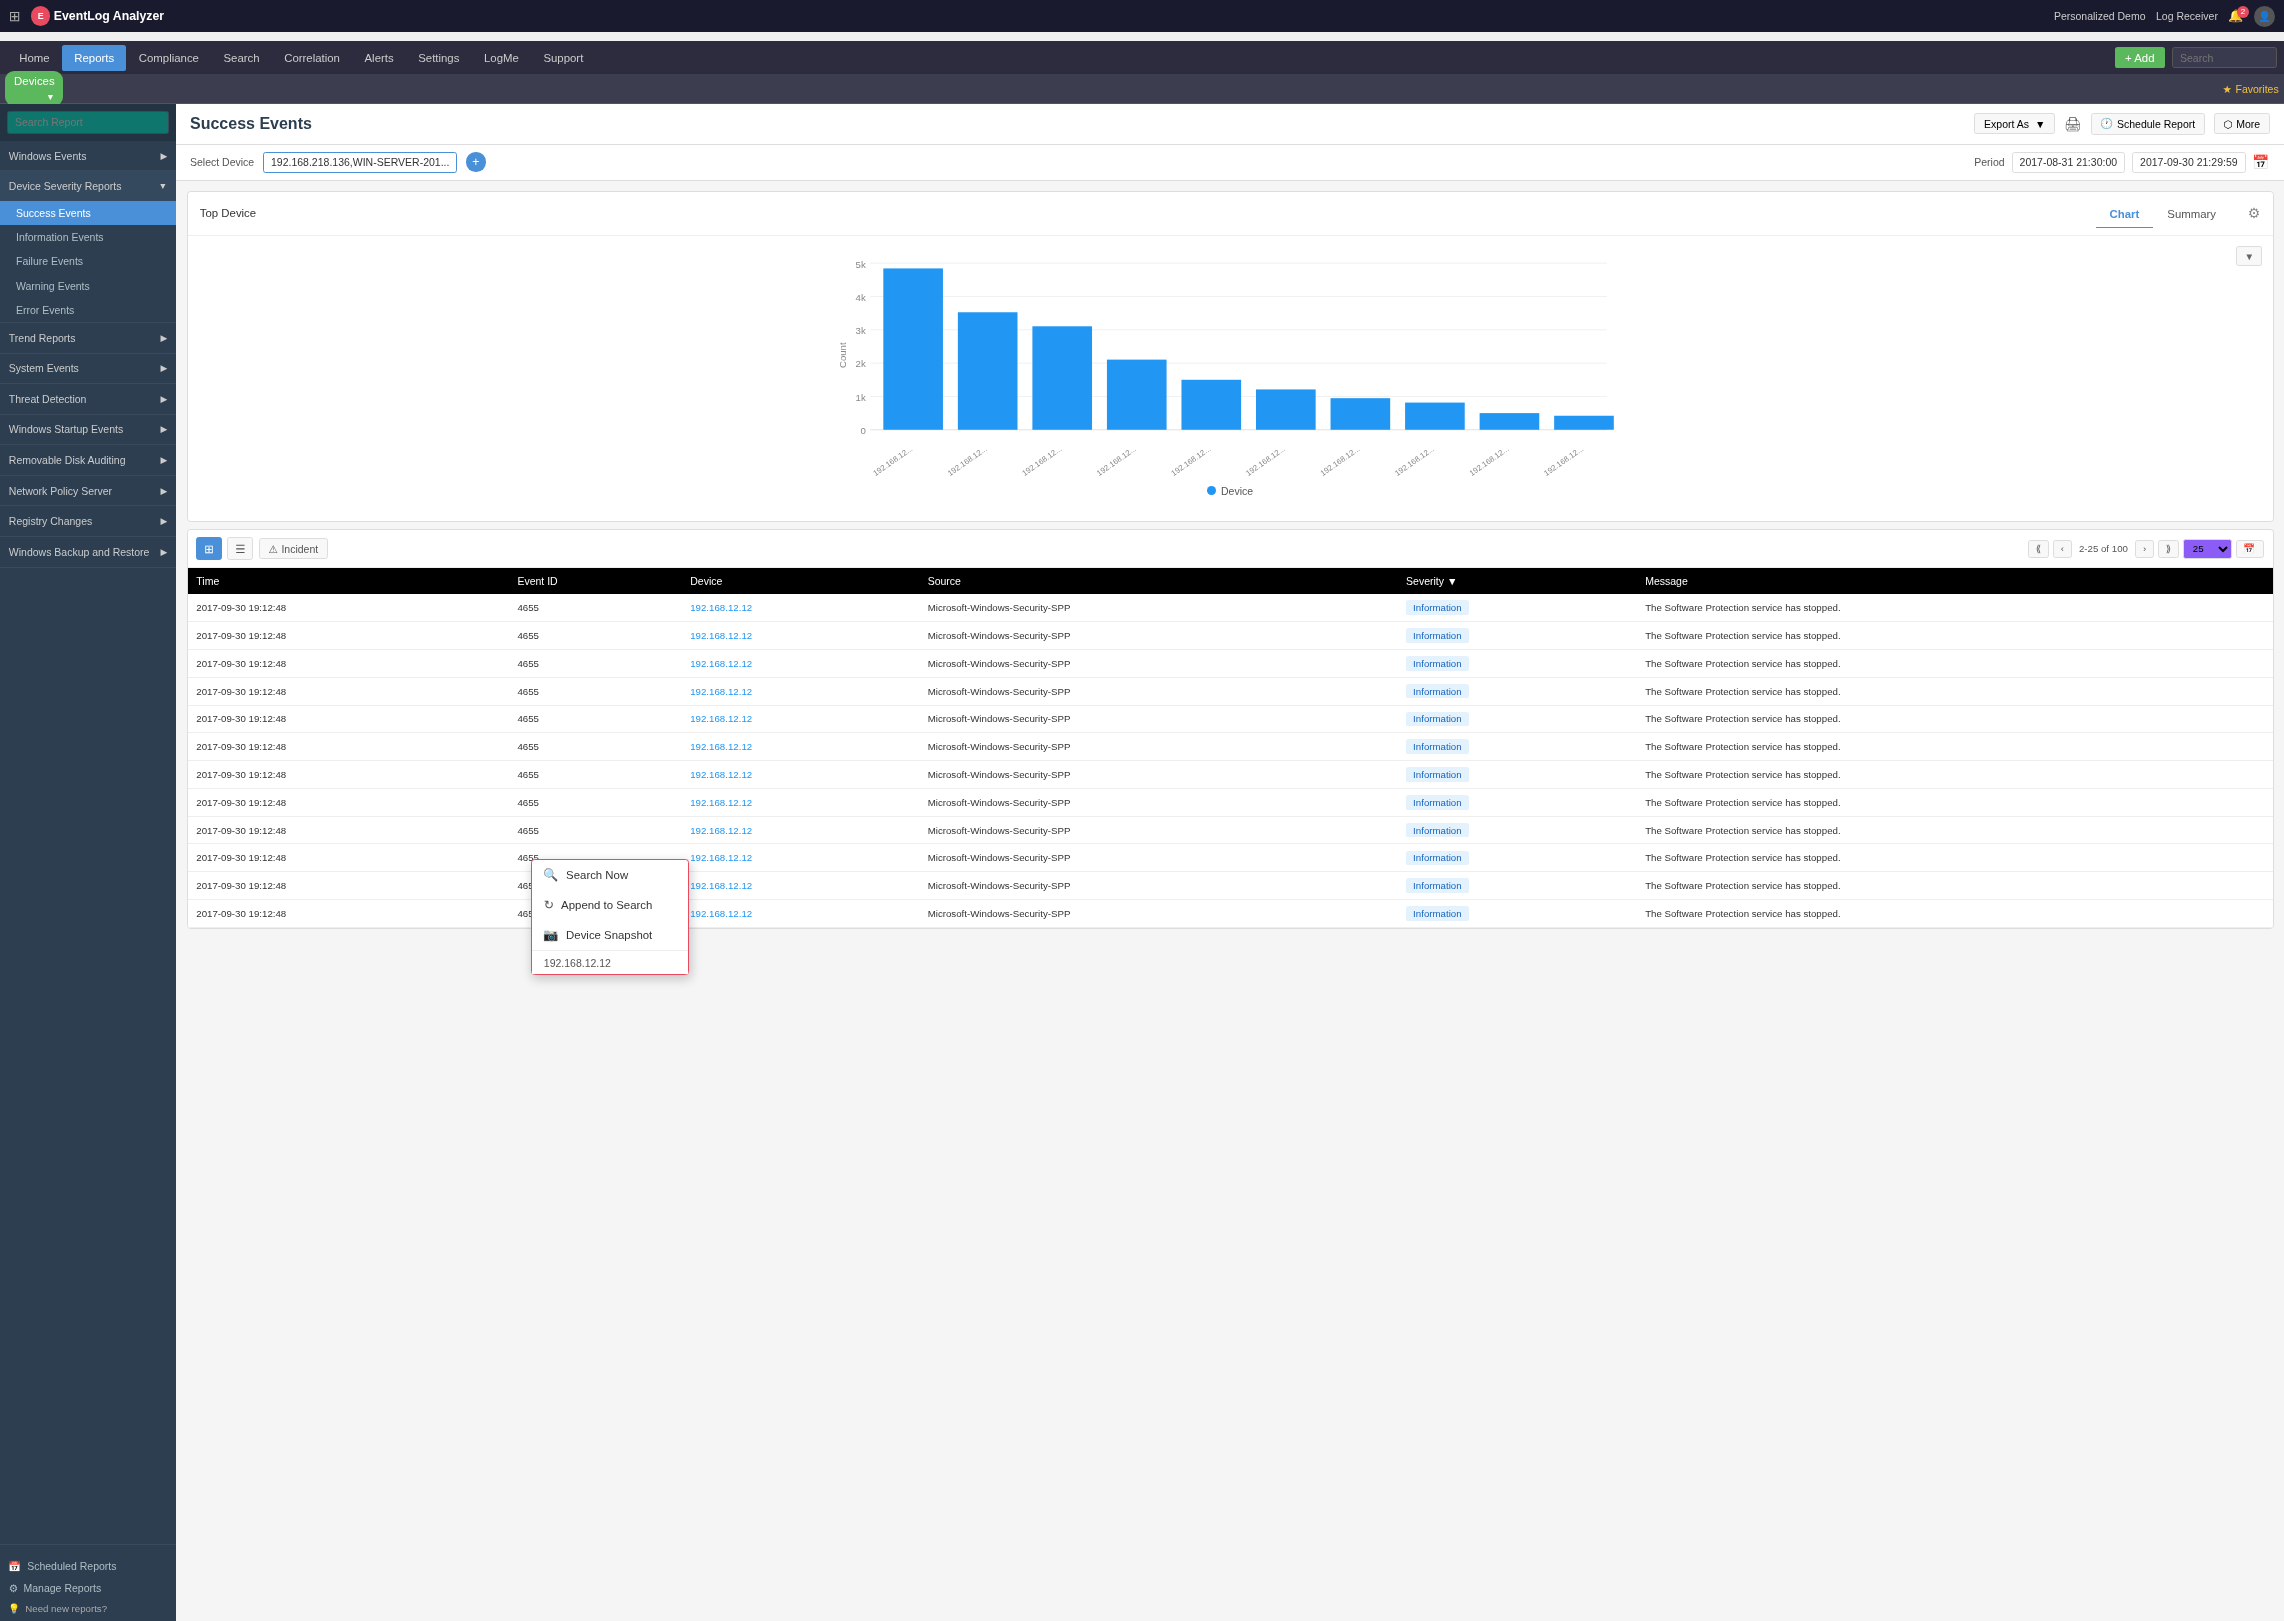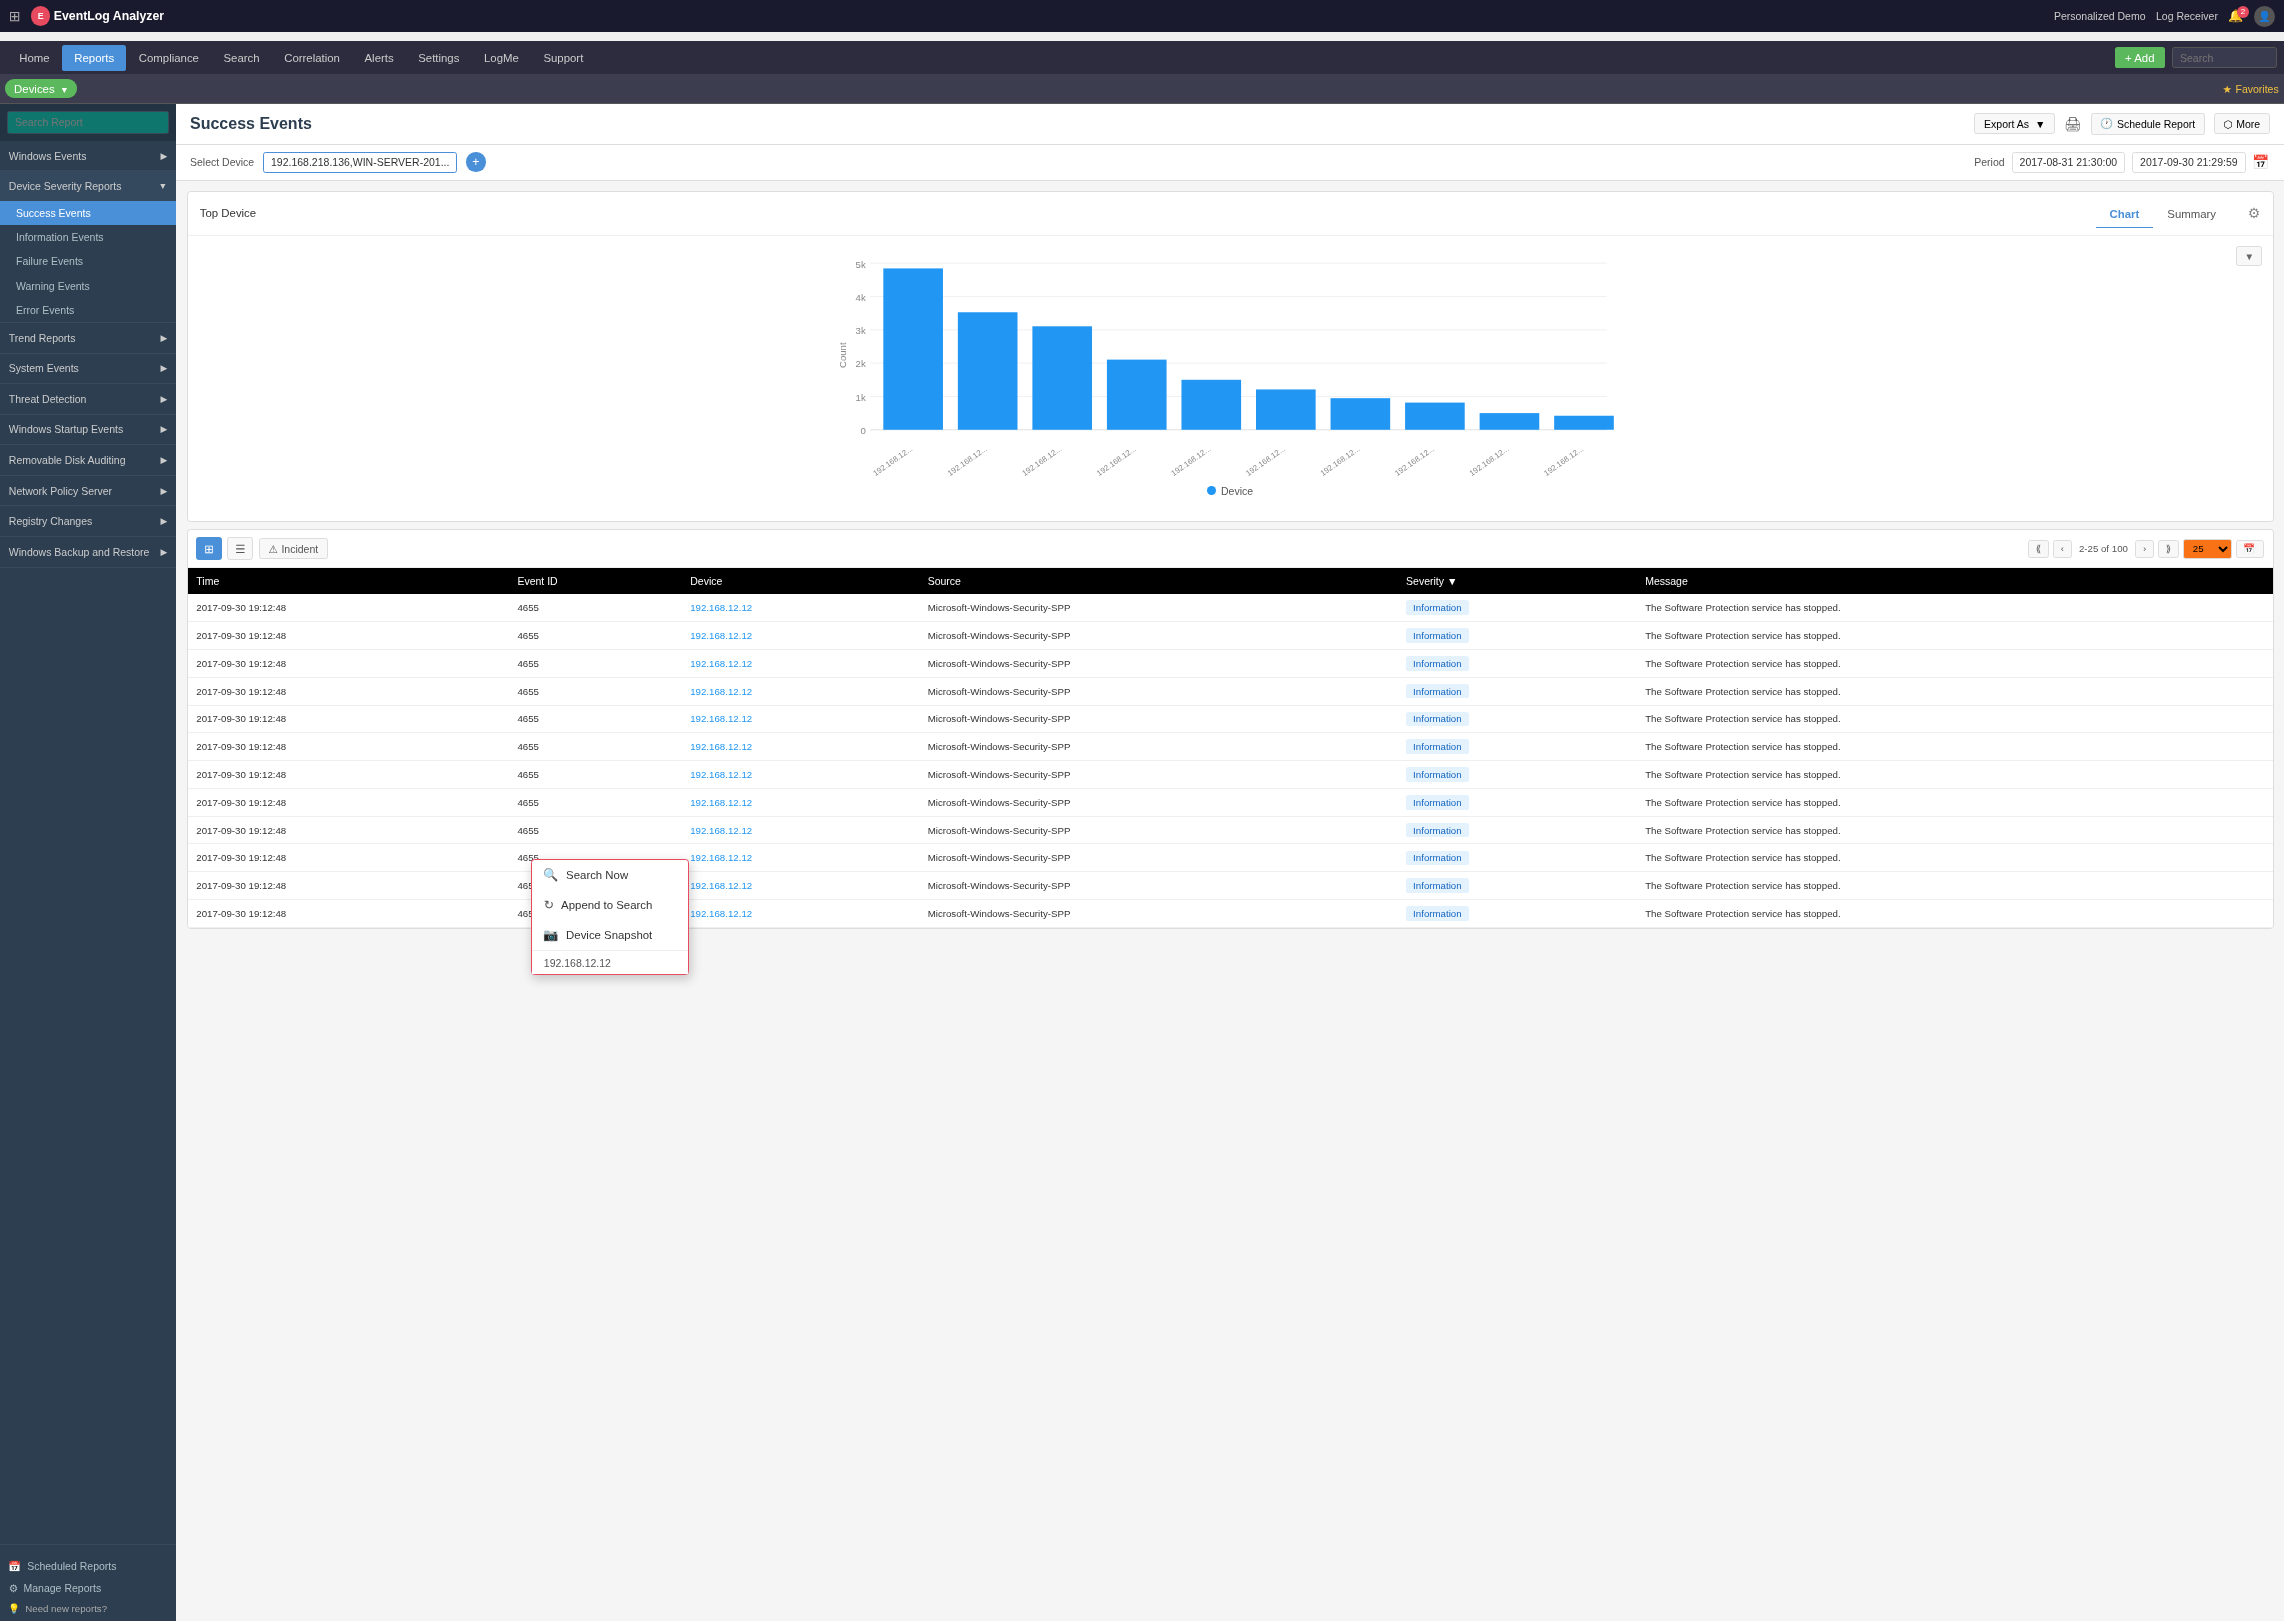--- a/index.html
+++ b/index.html
@@ -19,21 +19,21 @@
     
     .main-nav { background: #2c2c3e; display: flex; align-items: center; height: 33px; padding: 0 7px; margin-top: 9px; }
     .nav-item { color: #ccc; padding: 7px 12.3px; font-size: 11.4px; cursor: pointer; border-radius: 2.6px; }
     .nav-item.active { background: #4a90d9; color: white; }
     .nav-right { margin-left: auto; display: flex; align-items: center; gap: 7px; }
     .add-btn { background: #5cb85c; color: white; border: none; padding: 4.4px 10.5px; border-radius: 2.6px; cursor: pointer; font-size: 11.4px; }
     .search-box { background: #3a3a4e; border: 0.9px solid #555; color: #ccc; padding: 3.5px 7px; border-radius: 2.6px; font-size: 10.5px; width: 105px; }
 
     
     .device-bar { background: #3d3d50; display: flex; align-items: center; height: 30px; padding: 0 5.3px; border-bottom: 0.9px solid #555; }
-    .device-dropdown { background: #5cb85c; color: white; border: none; padding: 3.5px 8.8px; border-radius: 9px; cursor: pointer; font-size: 11.4px; display: flex; align-items: flex-end; gap: 5.3px; }
+    .device-dropdown { background: #5cb85c; color: white; border: none; padding: 3.5px 8.8px; border-radius: 9px; cursor: pointer; font-size: 11.4px; display: flex; align-items: flex-end; gap: 5.3px; flex-direction: column; }
     .device-tabs { display: flex; align-items: center; gap: 1.8px; margin-left: 5.3px; }
     .device-tab { color: #ccc; padding: 5.3px 10.5px; font-size: 10.5px; cursor: pointer; }
     .device-tab.active { color: white; background: #4a5568; border-radius: 2.6px; }
     .tab-more { color: #ccc; padding: 5.3px 7px; cursor: pointer; }
     .favorites-btn { margin-left: auto; color: #f0c040; font-size: 10.5px; cursor: pointer; display: flex; align-items: center; gap: 3.5px; }
 
     
     .layout { display: flex; height: calc(100vh - 95px); }
 
     
@@ -84,21 +84,21 @@
 
     
     .table-section { background: white; margin: 7px 10.5px; border: 0.9px solid #ddd; border-radius: 3.5px; }
     .table-toolbar { display: flex; align-items: center; gap: 5.3px; padding: 7px 8.8px; border-bottom: 0.9px solid #eee; }
     .table-icon-btn { background: #f8f8f8; border: 0.9px solid #ddd; padding: 3.5px 7px; border-radius: 2.6px; cursor: pointer; font-size: 11.4px; color: #555; }
     .table-icon-btn.active { background: #4a90d9; color: white; border-color: #4a90d9; }
     .incident-btn { background: #f8f8f8; border: 0.9px solid #ddd; padding: 3.5px 8.8px; border-radius: 2.6px; cursor: pointer; font-size: 10.5px; color: #555; display: flex; align-items: center; gap: 3.5px; }
     .table-pagination { margin-left: auto; display: flex; align-items: center; gap: 3.5px; }
     .page-btn { background: #f8f8f8; border: 0.9px solid #ddd; padding: 2.6px 7px; border-radius: 2.6px; cursor: pointer; font-size: 9.7px; color: #555; }
     .page-info { font-size: 9.7px; color: #555; padding: 0 3.5px; }
-    .per-page-select { border: 0.9px solid #ddd; background: #f97316; padding: 2.6px 5.3px; border-radius: 2.6px; font-size: 9.7px; }
+    .per-page-select { border: 0.9px solid #ddd; background: #8b5cf6; padding: 2.6px 5.3px; border-radius: 2.6px; font-size: 9.7px; }
 
     
     .data-table { width: 100%; border-collapse: collapse; }
     .data-table th { background: #000000; color: white; padding: 7px 8.8px; text-align: left; font-size: 10.5px; font-weight: normal; }
     .data-table td { padding: 6.1px 8.8px; font-size: 9.7px; border-bottom: 0.9px solid #eee; color: #333; }
     .severity-badge { display: inline-block; padding: 1.8px 7px; border-radius: 2.6px; font-size: 9.7px; }
     .severity-info { background: #e3f2fd; color: #1565c0; }
 
     
     .context-menu { position: absolute; background: white; border: 1.8px solid #e84a5f; border-radius: 3.5px; box-shadow: 1.8px 3.5px 10.5px rgba(0,0,0,0.2); z-index: 1000; min-width: 158px; }

